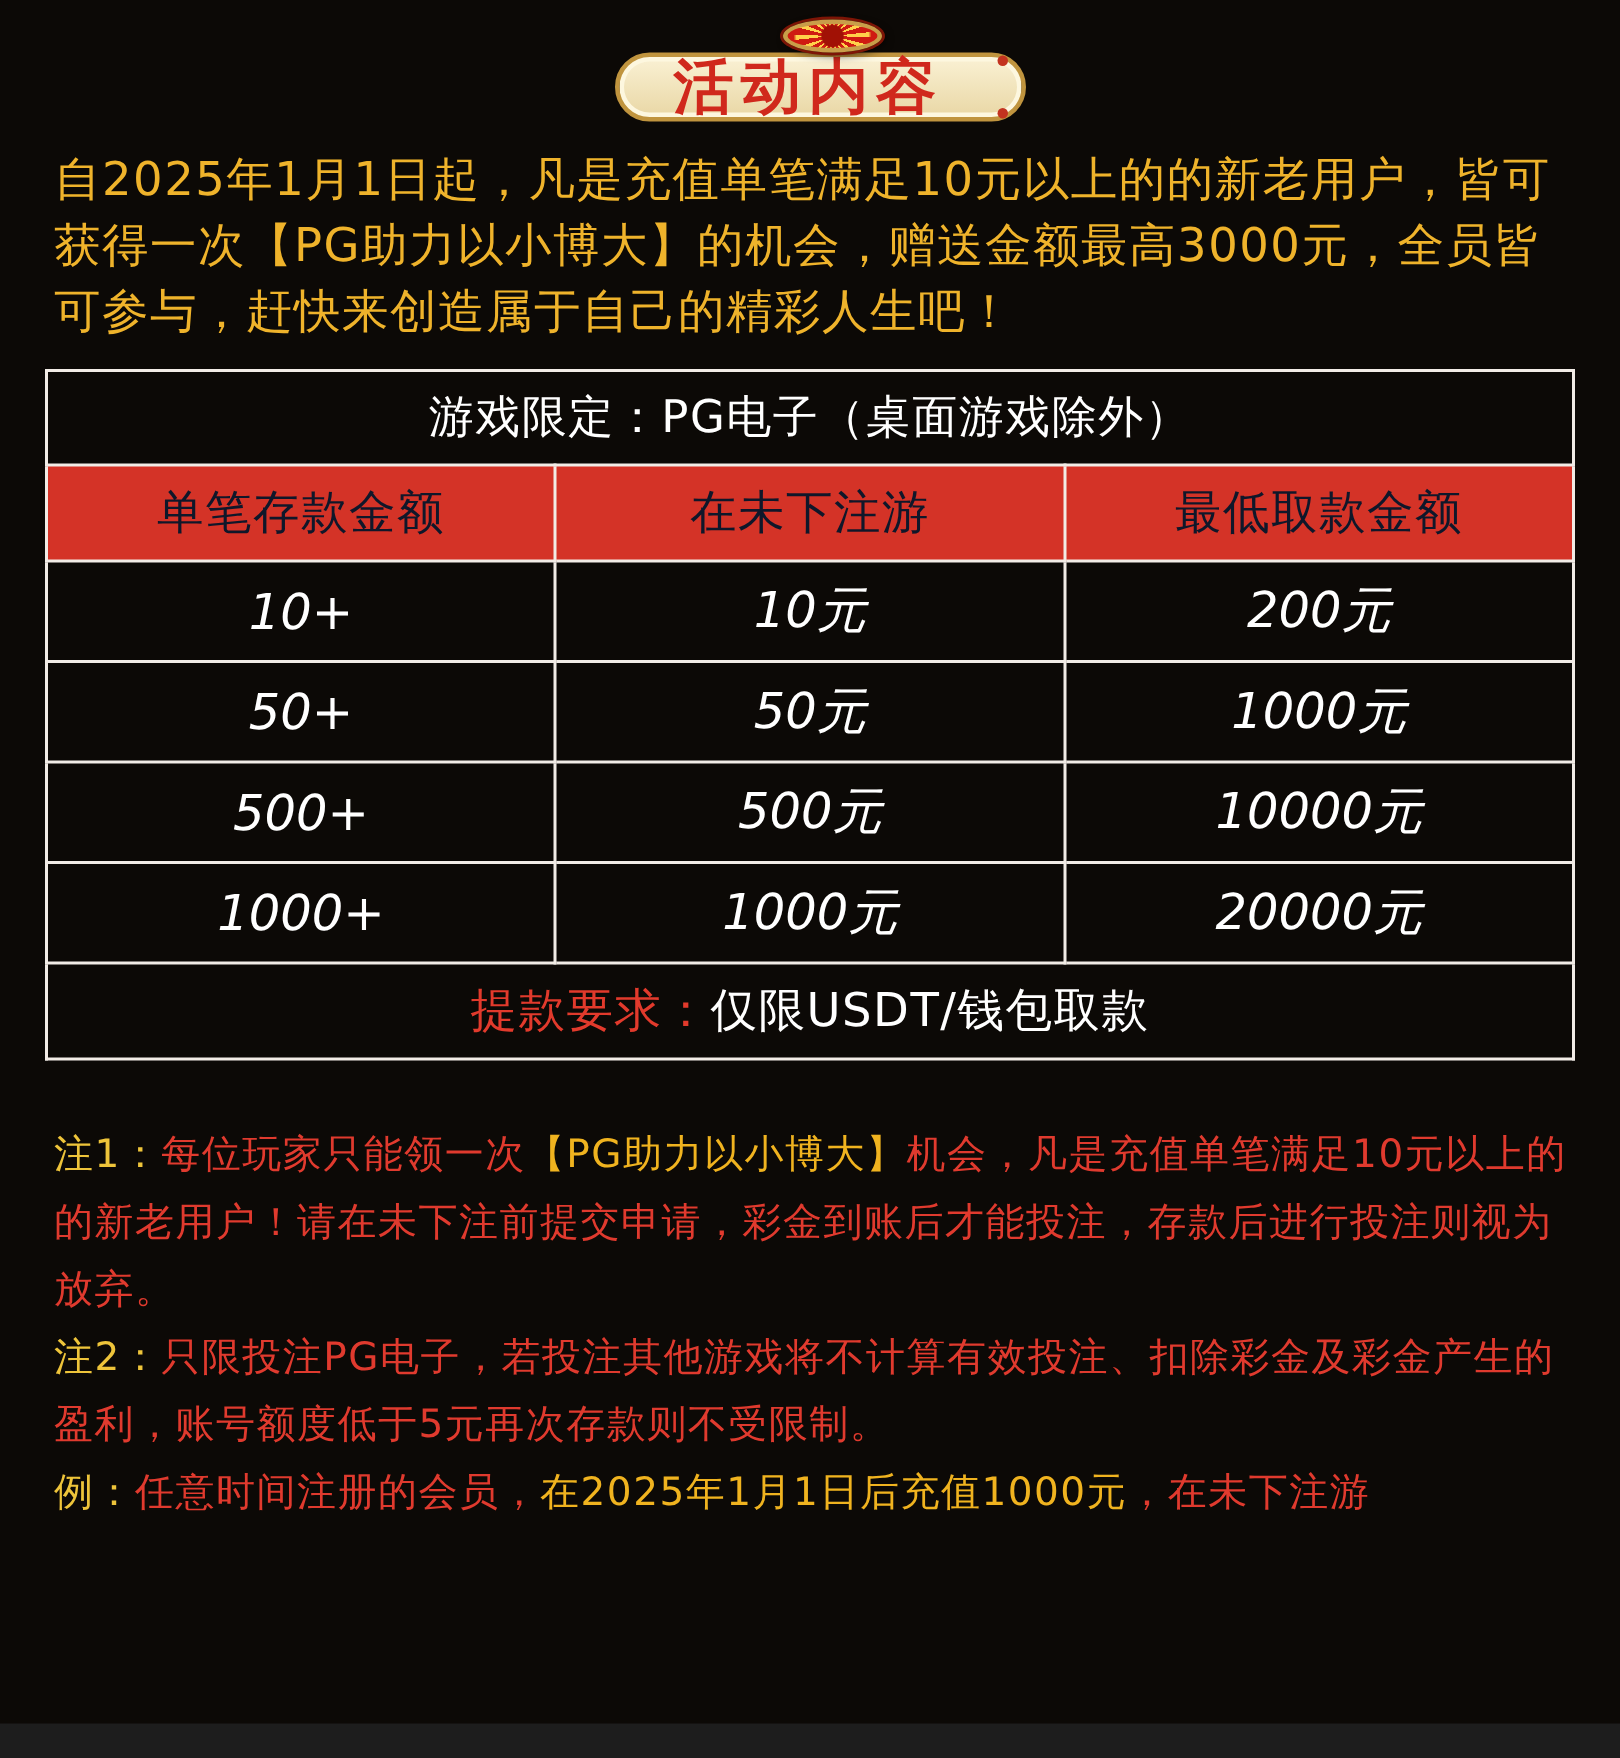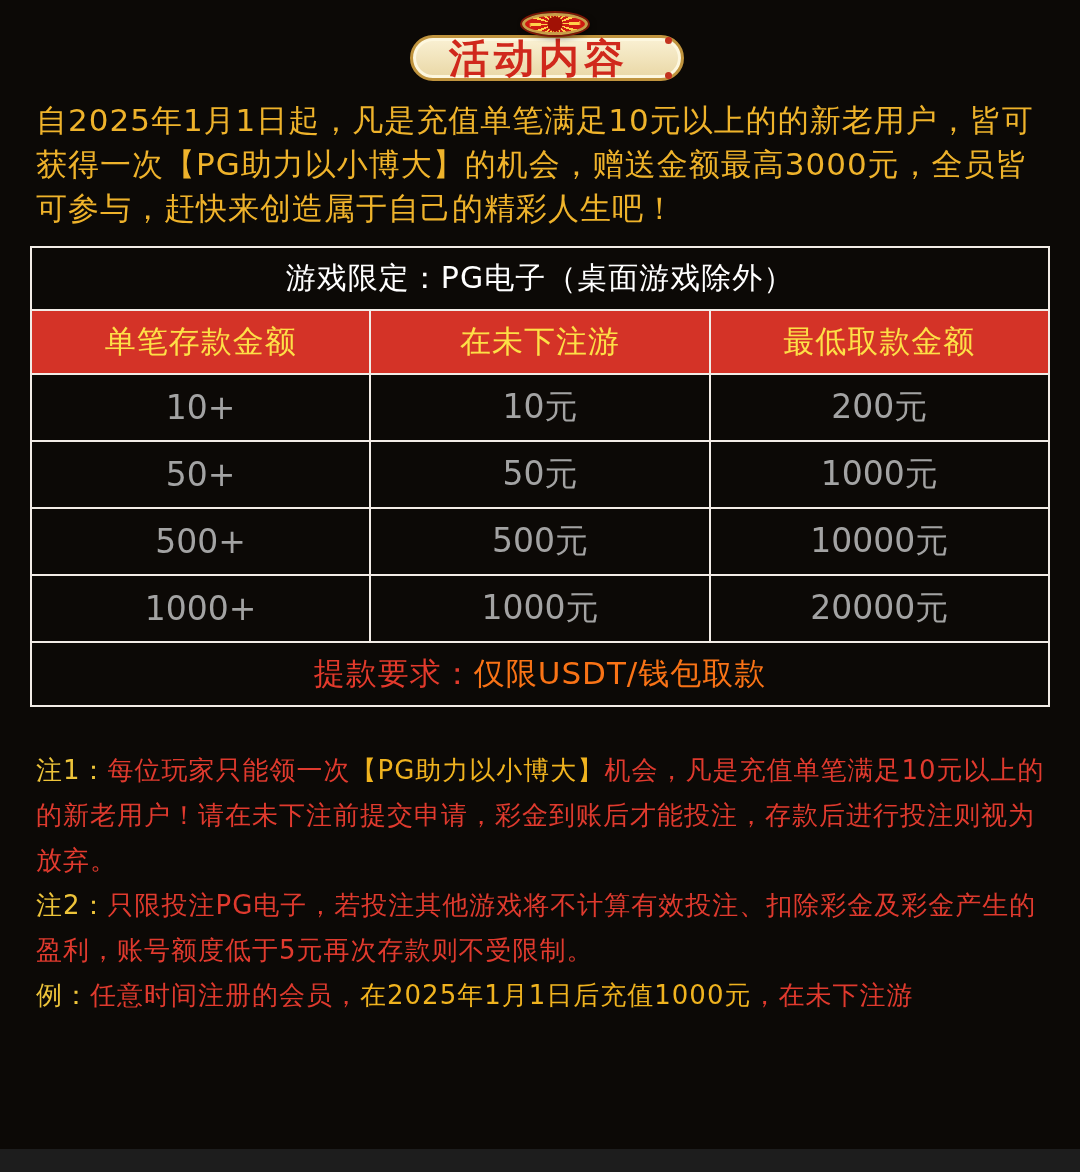--- a/index.html
+++ b/index.html
@@ -51,27 +51,27 @@
   }
 
   
   table.promo {
     border-collapse:collapse; table-layout:fixed;
     width:1020px; margin:16px 30px 0 30px;
   }
   table.promo td, table.promo th { border:2px solid #f2ece6; text-align:center; vertical-align:middle; padding:10px; }
   .caption-cell { height:60px; font-size:30px; color:#ffffff; font-weight:400; letter-spacing:1px; }
   table.promo th {
-    height:61px; background:#d43327; color:#fde047;
+    height:61px; background:#d43327; color:#0f172a;
     font-size:31px; font-weight:500; letter-spacing:1px;
   }
-  td.cell { height:62px; color:#a3a3a3; font-size:33px; font-weight:400; }
+  td.cell { height:62px; color:#ffffff; font-size:33px; font-weight:400;font-style:italic; }
   .footer-cell { height:63px; font-size:31px; letter-spacing:1px; }
   .footer-label { color:#e23a2c; }
-  .footer-value { color:#f97316; }
+  .footer-value { color:#ffffff; }
 
   
   .notes { margin:41px 36px 0 36px; width:1010px; }
   .note-line { font-size:26px; line-height:45px; letter-spacing:1px; }
   .seg-label { color:#eec43a; }
   .seg-red   { color:#e03a2e; }
   .seg-gold  { color:#f0b31f; }
 
   
   .bottom-strip { position:absolute; left:0; bottom:0; width:1080px; height:23px; background:#1d1d1d; }

